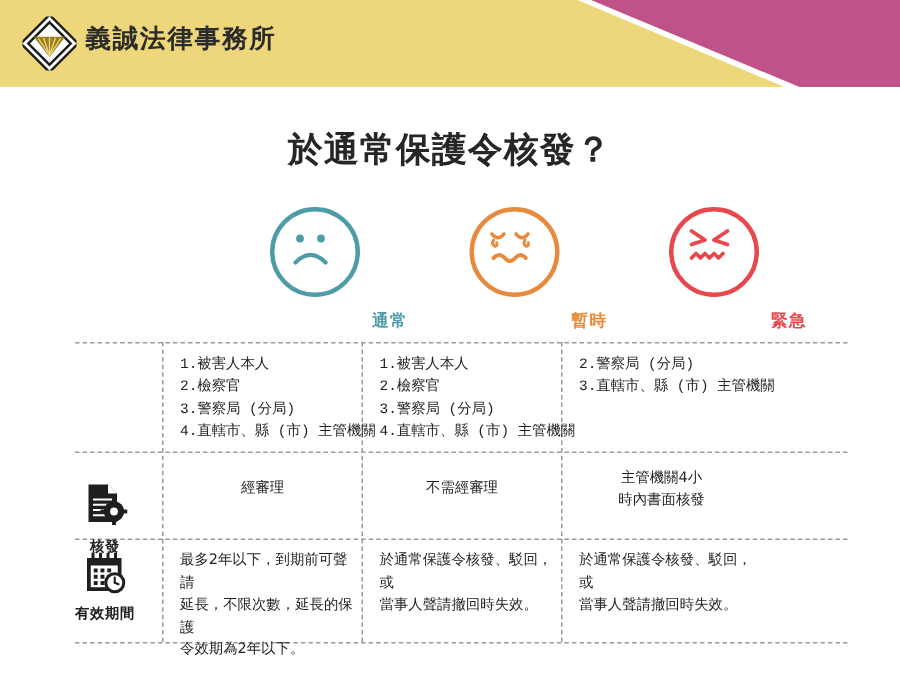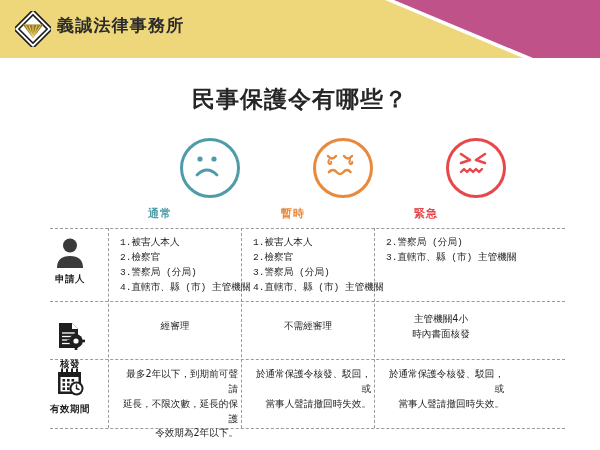--- a/index.html
+++ b/index.html
@@ -39,21 +39,21 @@
   
   #page-title{
     position:absolute;left:0;top:84px;width:600px;
     text-align:center;
     font-size:23px;font-weight:bold;color:#262626;
     letter-spacing:1px;
   }
 
   
   .col-head{
-    position:absolute;top:138px;width:124px;text-align:left;
+    position:absolute;top:138px;width:124px;text-align:right;
   }
   .face-circle{
     width:54px;height:54px;border-radius:50%;
     border:3.5px solid currentColor;
     margin:0 auto;
     position:relative;
   }
   .col-label{
     margin-top:8px;font-size:11px;font-weight:bold;letter-spacing:1px;
   }
@@ -76,21 +76,21 @@
   }
   .rowicon .ic{height:34px;display:flex;align-items:center;justify-content:center;}
   .rowicon .lbl{
     font-size:9.5px;color:#1f1f1f;font-weight:bold;margin-top:3px;letter-spacing:.5px;
   }
   .cell{
     position:absolute;font-size:9.6px;color:#1f1f1f;line-height:1.55;
   }
   .cell.listcell{text-align:left;font-family:Liberation Mono, monospace;}
   .cell.centercell{text-align:center;}
-  .cell.para{text-align:right;}
+  .cell.para{text-align:left;}
   .cell div{white-space:nowrap;}
   .cell.para div{white-space:normal;}
 </style>
 </head>
 <body>
 
 <div id="header">
   <div id="header-yellow"></div>
   <div id="header-pink"></div>
 
@@ -111,21 +111,21 @@
           <line x1="18" y1="26" x2="22" y2="14.2"></line>
           <line x1="18" y1="26" x2="25.5" y2="14.5"></line>
         </g>
       </g>
     </svg>
   </div>
 
   <div id="firm-name">義誠法律事務所</div>
 </div>
 
-<div id="page-title">民事保護令有哪些？</div>
+<div id="page-title">於通常保護令核發？</div>
 
 <div class="col-head" style="left:148px;color:#4E9CA8">
   <div class="face-circle">
     <svg width="48" height="48" viewBox="0 0 48 48" style="position:absolute;left:0;top:0">
       <circle cx="17" cy="18" r="2.6" fill="currentColor"></circle>
       <circle cx="31" cy="18" r="2.6" fill="currentColor"></circle>
       <path d="M14 34 Q24 24 34 34" fill="none" stroke="currentColor" stroke-width="2.8" stroke-linecap="round"></path>
     </svg>
   </div>
   <div class="col-label">通常</div>
@@ -160,29 +160,20 @@
   <div class="vdiv" style="left:108px"></div>
   <div class="vdiv" style="left:241px"></div>
   <div class="vdiv" style="left:374px"></div>
 
   <div class="hdiv" style="top:0px"></div>
   <div class="hdiv" style="top:73px"></div>
   <div class="hdiv" style="top:131px"></div>
   <div class="hdiv" style="top:200px"></div>
 
   <div class="row" style="top:0;height:73px">
-    <div class="rowicon" style="top:8px">
-      <div class="ic">
-        <svg width="30" height="32" viewBox="0 0 30 32">
-          <circle cx="15" cy="8.5" r="7" fill="#3a3a3a"></circle>
-          <path d="M2 31 q0 -12 13 -12 q13 0 13 12 Z" fill="#3a3a3a"></path>
-        </svg>
-      </div>
-      <div class="lbl">申請人</div>
-    </div>
     <div class="cell listcell" style="left:120px;top:8px;width:115px">
       <div>1.被害人本人</div>
       <div>2.檢察官</div>
       <div>3.警察局 (分局)</div>
       <div>4.直轄市、縣 (市) 主管機關</div>
     </div>
     <div class="cell listcell" style="left:253px;top:8px;width:115px">
       <div>1.被害人本人</div>
       <div>2.檢察官</div>
       <div>3.警察局 (分局)</div>

